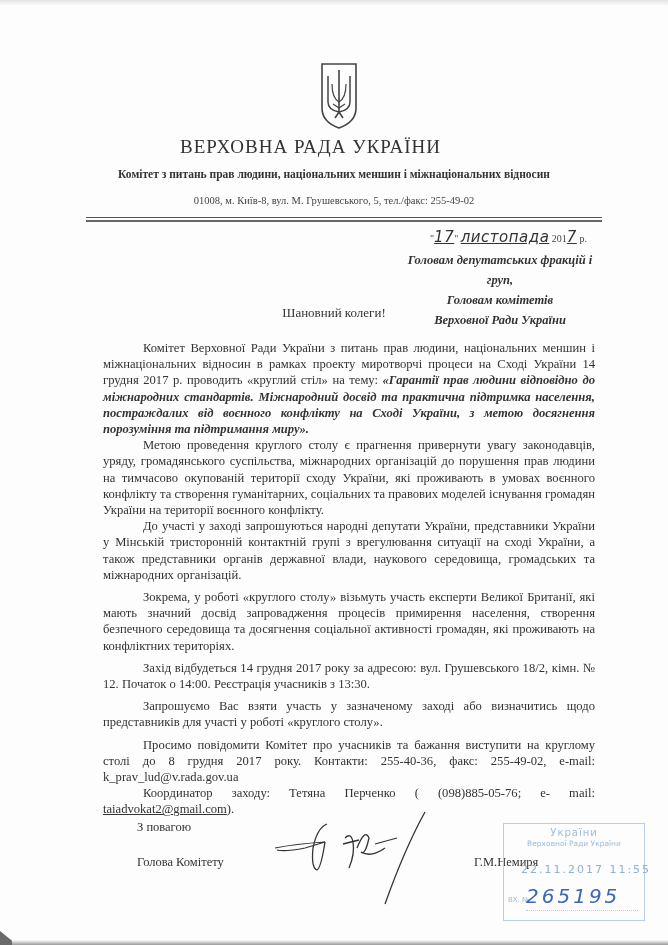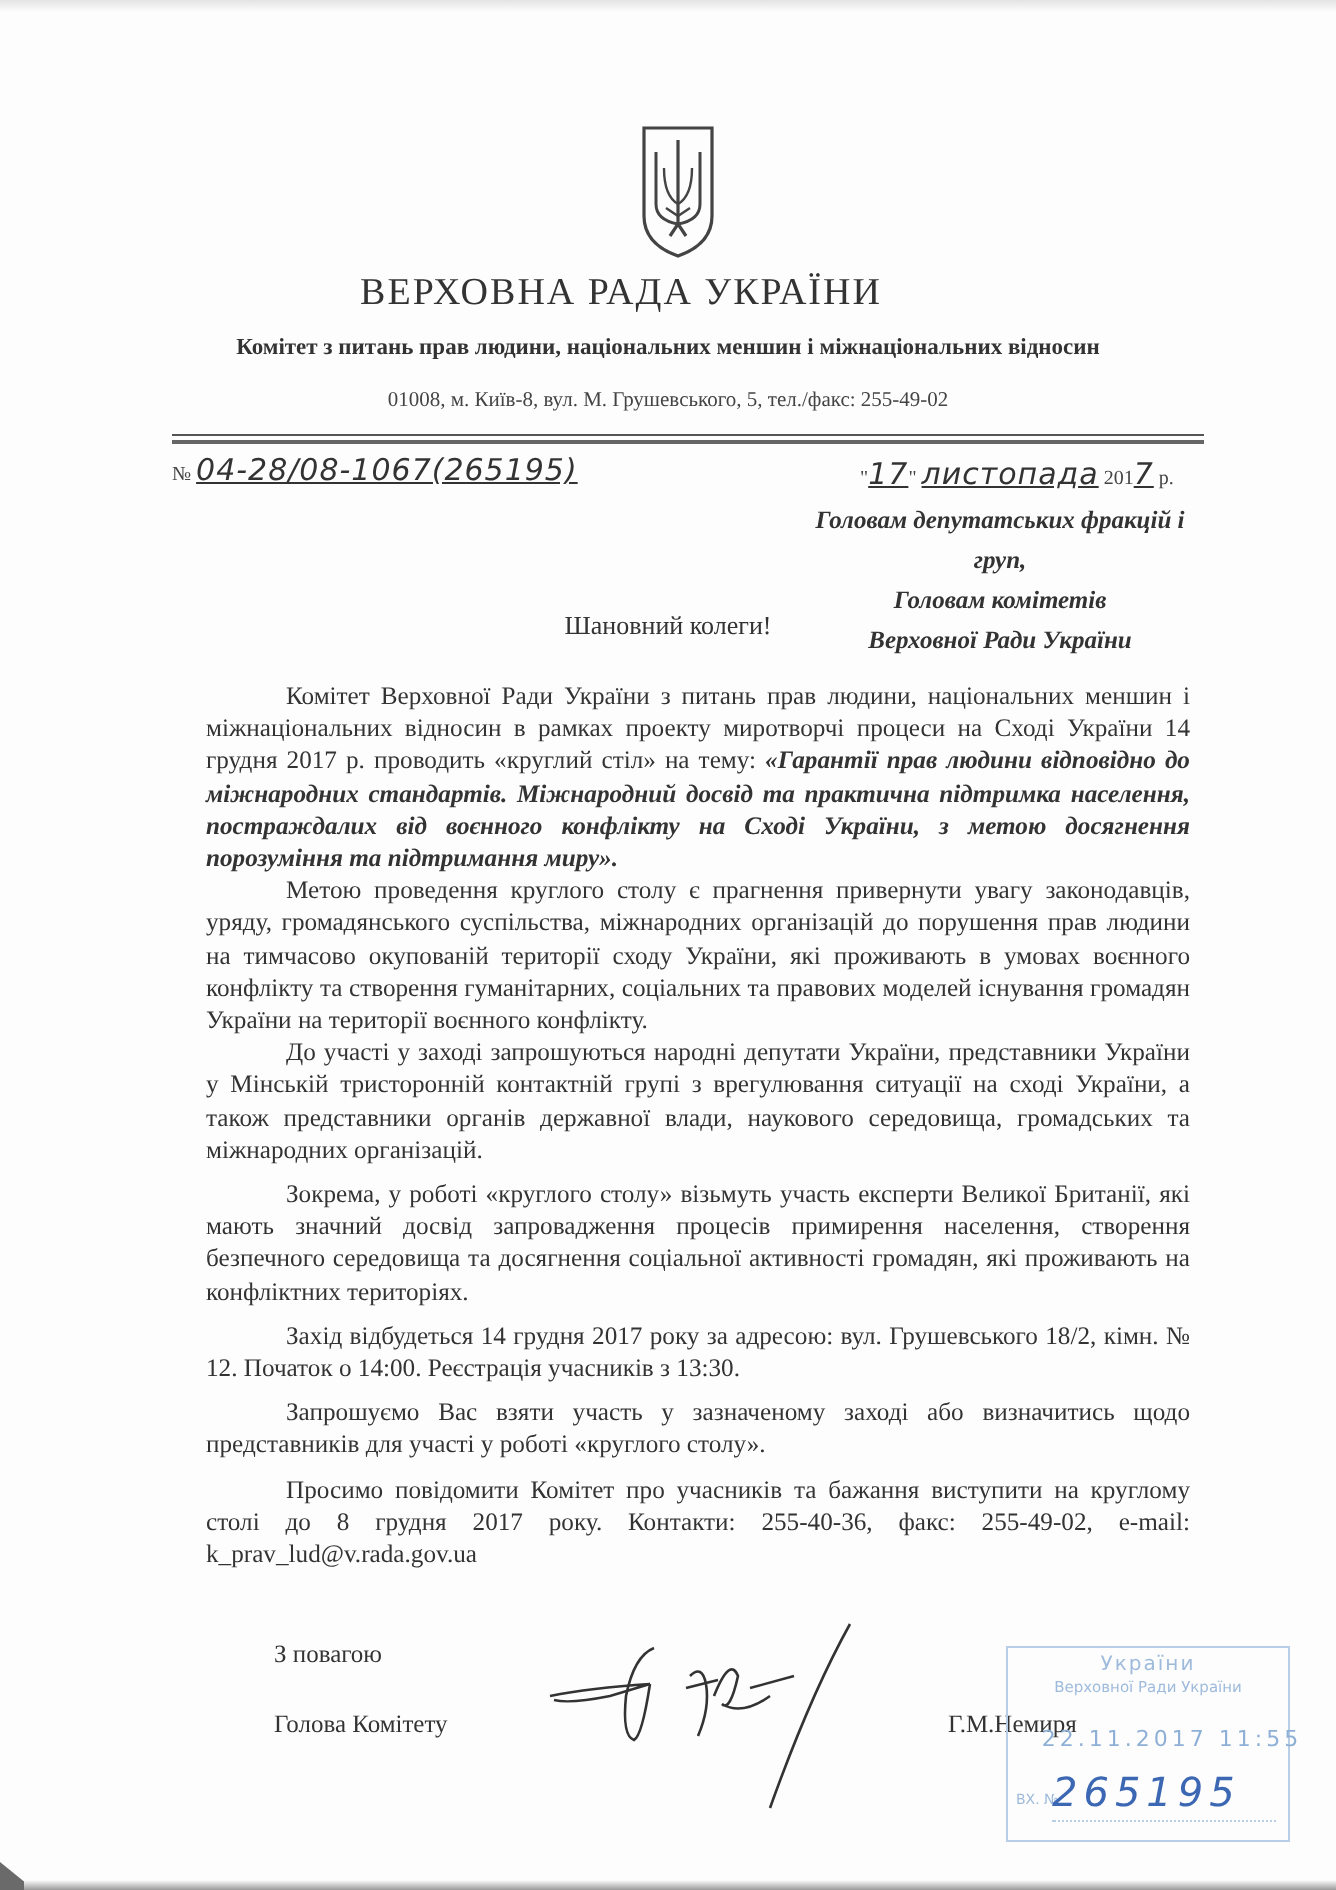--- a/index.html
+++ b/index.html
@@ -61,24 +61,20 @@
     <path d="M12 22 Q12 36 19 40 Q26 36 26 22" stroke="#444" stroke-width="1.2" fill="none"></path>
     <path d="M13 42 L19 46 L25 42" stroke="#444" stroke-width="1.2" fill="none"></path>
   </svg>
 
   <div class="org-title">ВЕРХОВНА РАДА УКРАЇНИ</div>
   <div class="committee">Комітет з питань прав людини, національних меншин і міжнаціональних відносин</div>
   <div class="addr-text">01008,  м. Київ-8,  вул.  М. Грушевського, 5,  тел./факс: 255-49-02</div>
   <div class="rule1"></div>
   <div class="rule2"></div>
 
-  <div class="regno" style="top:226px">
-    <span>№</span>
-    <span class="hand">04-28/08-1067(265195)</span>
-  </div>
 
   <div class="date" style="top:228px">
     <span>"</span><span class="hand">17</span><span>"</span>
     <span class="hand">листопада</span>
     <span>201</span><span class="hand">7</span>
     <span>р.</span>
   </div>
 
   <div class="addressee" style="top:250px">
     <div>Головам депутатських фракцій і</div>
@@ -90,20 +86,21 @@
   <div class="greeting">Шановний колеги!</div>
 
   <div class="body-text">
     <p><span>Комітет Верховної Ради України  з питань прав людини, національних меншин і міжнаціональних відносин в рамках проекту миротворчі процеси на Сході України 14 грудня 2017 р. проводить «круглий стіл» на тему: </span><span class="em">«Гарантії прав людини відповідно до міжнародних стандартів. Міжнародний досвід та практична підтримка населення, постраждалих від воєнного конфлікту на Сході України, з метою досягнення порозуміння та підтримання миру».</span></p>
     <p>Метою проведення круглого столу є прагнення привернути увагу законодавців, уряду, громадянського суспільства, міжнародних організацій до порушення прав людини на тимчасово окупованій території сходу України, які  проживають в умовах воєнного конфлікту та створення гуманітарних, соціальних та правових моделей існування громадян України на території воєнного конфлікту.</p>
     <p>До участі у заході запрошуються народні депутати України, представники України у Мінській тристоронній контактній групі  з врегулювання ситуації на сході України, а також представники органів державної влади, наукового середовища, громадських та міжнародних організацій.</p>
     <p class="gap">Зокрема, у роботі «круглого столу» візьмуть участь експерти Великої Британії, які мають значний досвід запровадження процесів примирення населення, створення безпечного середовища та досягнення соціальної активності громадян, які проживають на конфліктних територіях.</p>
     <p class="gap">Захід  відбудеться 14  грудня  2017  року  за адресою: вул.  Грушевського 18/2, кімн. № 12. Початок о 14:00.  Реєстрація учасників з 13:30.</p>
     <p class="gap">Запрошуємо Вас взяти участь у зазначеному заході або визначитись щодо представників для участі у роботі «круглого столу».</p>
     <p class="gap">Просимо повідомити Комітет про учасників та бажання виступити на круглому столі до 8 грудня 2017 року. Контакти: 255-40-36, факс: 255-49-02, e-mail: k_prav_lud@v.rada.gov.ua</p>
+    <p><span>Координатор заходу: Тетяна Перченко ( (098)885-05-76; e- mail: </span><span class="link">taiadvokat2@gmail.com</span><span>).</span></p>
   </div>
 
   <div class="closing">З повагою</div>
   <div class="head">Голова Комітету</div>
 
   <svg class="signature" viewBox="0 0 180 100">
     <path d="M10 40 Q30 36 60 34 L40 40 Q20 44 12 42" fill="none" stroke="#333" stroke-width="1.2"></path>
     <path d="M60 34 Q56 60 52 62 Q46 60 48 40 Q52 20 62 16" fill="none" stroke="#333" stroke-width="1.3"></path>
     <path d="M80 30 Q86 24 88 34 Q90 46 84 60 M78 36 L94 32" fill="none" stroke="#333" stroke-width="1.3"></path>
     <path d="M92 40 Q100 20 104 30 Q100 48 96 44 Q106 50 120 40" fill="none" stroke="#333" stroke-width="1.3"></path>

